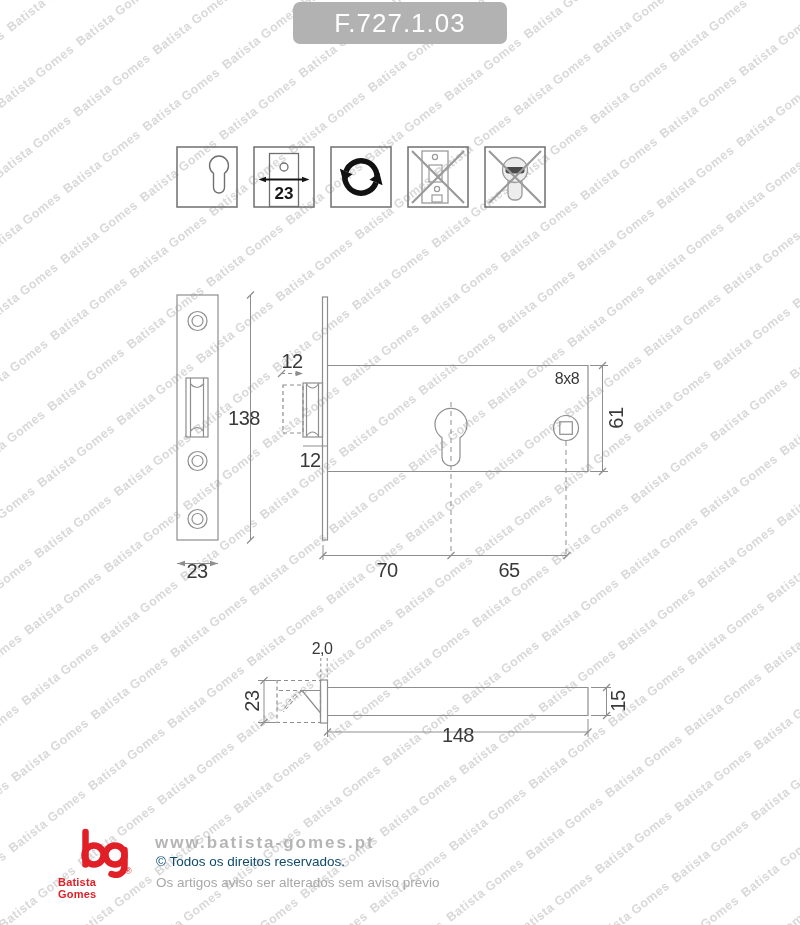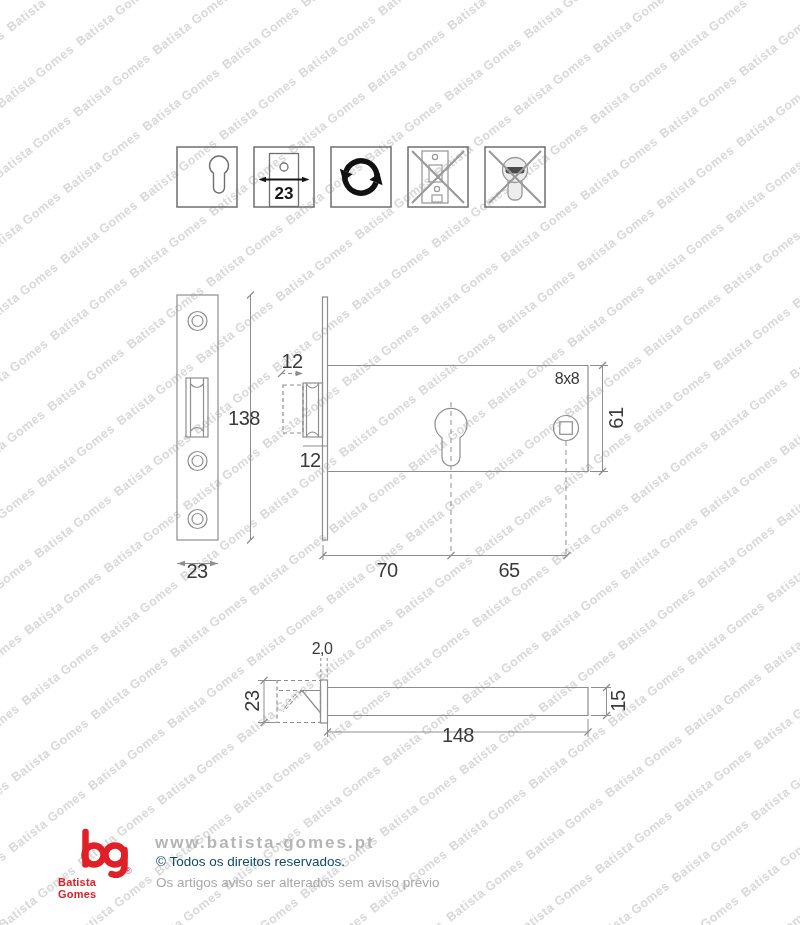--- a/index.html
+++ b/index.html
@@ -80,20 +80,23 @@
       <div class="wm-line">Batista Gomes Batista Gomes Batista Gomes Batista Gomes Batista Gomes Batista Gomes Batista Gomes Batista Gomes Batista Gomes Batista Gomes Batista Gomes Batista Gomes Batista Gomes Batista Gomes Batista Gomes Batista Gomes Batista Gomes Batista Gomes Batista Gomes Batista Gomes </div>
       <div class="wm-line" style="margin-left: -55px;">Batista Gomes Batista Gomes Batista Gomes Batista Gomes Batista Gomes Batista Gomes Batista Gomes Batista Gomes Batista Gomes Batista Gomes Batista Gomes Batista Gomes Batista Gomes Batista Gomes Batista Gomes Batista Gomes Batista Gomes Batista Gomes Batista Gomes Batista Gomes </div>
       <div class="wm-line">Batista Gomes Batista Gomes Batista Gomes Batista Gomes Batista Gomes Batista Gomes Batista Gomes Batista Gomes Batista Gomes Batista Gomes Batista Gomes Batista Gomes Batista Gomes Batista Gomes Batista Gomes Batista Gomes Batista Gomes Batista Gomes Batista Gomes Batista Gomes </div>
       <div class="wm-line" style="margin-left: -55px;">Batista Gomes Batista Gomes Batista Gomes Batista Gomes Batista Gomes Batista Gomes Batista Gomes Batista Gomes Batista Gomes Batista Gomes Batista Gomes Batista Gomes Batista Gomes Batista Gomes Batista Gomes Batista Gomes Batista Gomes Batista Gomes Batista Gomes Batista Gomes </div>
       <div class="wm-line">Batista Gomes Batista Gomes Batista Gomes Batista Gomes Batista Gomes Batista Gomes Batista Gomes Batista Gomes Batista Gomes Batista Gomes Batista Gomes Batista Gomes Batista Gomes Batista Gomes Batista Gomes Batista Gomes Batista Gomes Batista Gomes Batista Gomes Batista Gomes </div>
       <div class="wm-line" style="margin-left: -55px;">Batista Gomes Batista Gomes Batista Gomes Batista Gomes Batista Gomes Batista Gomes Batista Gomes Batista Gomes Batista Gomes Batista Gomes Batista Gomes Batista Gomes Batista Gomes Batista Gomes Batista Gomes Batista Gomes Batista Gomes Batista Gomes Batista Gomes Batista Gomes </div>
       <div class="wm-line">Batista Gomes Batista Gomes Batista Gomes Batista Gomes Batista Gomes Batista Gomes Batista Gomes Batista Gomes Batista Gomes Batista Gomes Batista Gomes Batista Gomes Batista Gomes Batista Gomes Batista Gomes Batista Gomes Batista Gomes Batista Gomes Batista Gomes Batista Gomes </div>
       <div class="wm-line" style="margin-left: -55px;">Batista Gomes Batista Gomes Batista Gomes Batista Gomes Batista Gomes Batista Gomes Batista Gomes Batista Gomes Batista Gomes Batista Gomes Batista Gomes Batista Gomes Batista Gomes Batista Gomes Batista Gomes Batista Gomes Batista Gomes Batista Gomes Batista Gomes Batista Gomes </div>
     </div>
 
+  <div class="banner">
+    <span>F.727.1.03</span>
+  </div>
 
   <div class="icon" style="left:176px">
     <svg width="62" height="62" viewBox="0 0 62 62">
       <rect x="1" y="1" width="60" height="60" fill="none" stroke="#6f6f6f" stroke-width="1.5"></rect>
       <path d="M 37.5,27.25 A 9.5 9.5 0 1 1 48.5,27.25 L 48.5,41.5 A 5.5 5.5 0 0 1 37.5,41.5 Z" fill="none" stroke="#6f6f6f" stroke-width="1.4"></path>
     </svg>
   </div>
 
   <div class="icon" style="left:253px">
     <svg width="62" height="62" viewBox="0 0 62 62">

